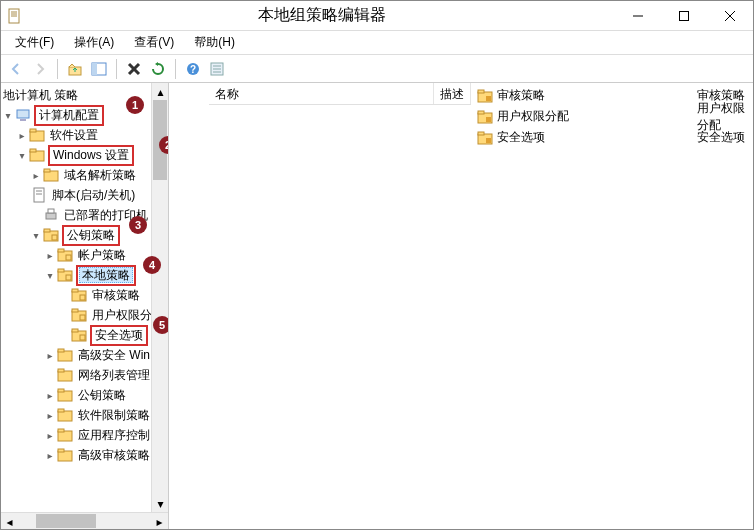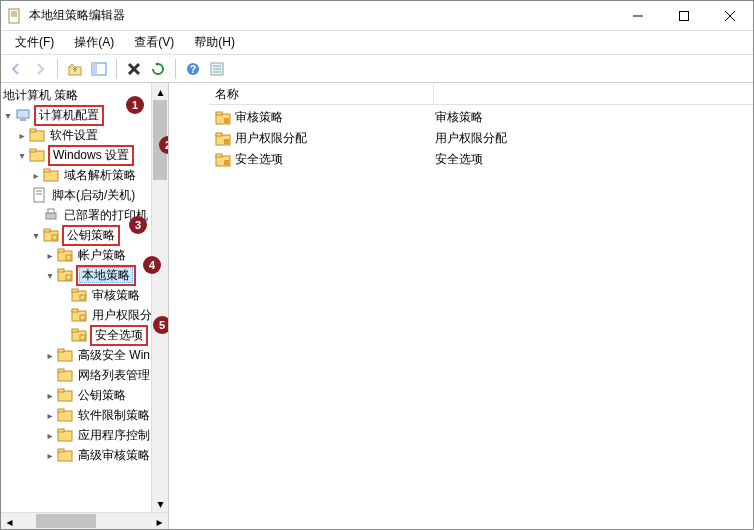--- a/index.html
+++ b/index.html
@@ -14,21 +14,21 @@
   display: flex;
   flex-direction: column;
 }
 .titlebar {
   height: 30px;
   display: flex;
   align-items: center;
   border-bottom: 1px solid #ddd;
 }
 .titlebar .app-icon { width: 16px; height: 16px; margin: 0 6px; }
-.titlebar .title { flex: 1; font-size: 12px; }
+.titlebar .title { flex: 1; font-size: 16px; text-align: center; }
 .win-btn { width: 46px; height: 30px; display: flex; align-items: center; justify-content: center; }
 .win-btn svg { width: 10px; height: 10px; }
 .menubar {
   height: 24px;
   display: flex;
   align-items: center;
   padding: 0 4px;
   border-bottom: 1px solid #ddd;
 }
 .menuitem { padding: 7px 10px; }
@@ -84,21 +84,21 @@
   position:absolute;
   width:18px;height:18px;border-radius:50%;
   background:#8c1c24;color:#fff;
   font-size:11px;font-weight:bold;
   display:flex;align-items:center;justify-content:center;
   z-index:10;
 }
 .list-pane {
   flex: 1;
   display: flex;
-  flex-direction: column;
+  flex-direction: row;
   position: relative;
 }
 .list-header {
   height: 22px;
   display: flex;
   border-bottom: 1px solid #e0e0e0;
 }
 .col {
   padding: 3px 6px;
   border-right: 1px solid #e5e5e5;
@@ -398,20 +398,21 @@
       <div class="scroll-track">
           <div class="scroll-thumb-h"></div>
         </div>
       <div class="scroll-btn">▸</div>
     </div>
   </div>
 
   <div class="list-pane">
     <div class="list-header">
       <div class="col name">名称</div>
+      <div class="col desc">描述</div>
     </div>
     <div class="list-body" id="list-body">
         <div class="list-row">
           <div class="cell-name">
             <svg class="ic" viewBox="0 0 16 16">
               <rect x="1" y="4" width="14" height="10" fill="#ffd97a" stroke="#c09030"></rect>
               <rect x="1" y="2" width="6" height="3" fill="#ffd97a" stroke="#c09030"></rect>
               <rect x="9" y="8" width="5" height="5" fill="#e0a030"></rect>
             </svg>
             <span>审核策略</span>

